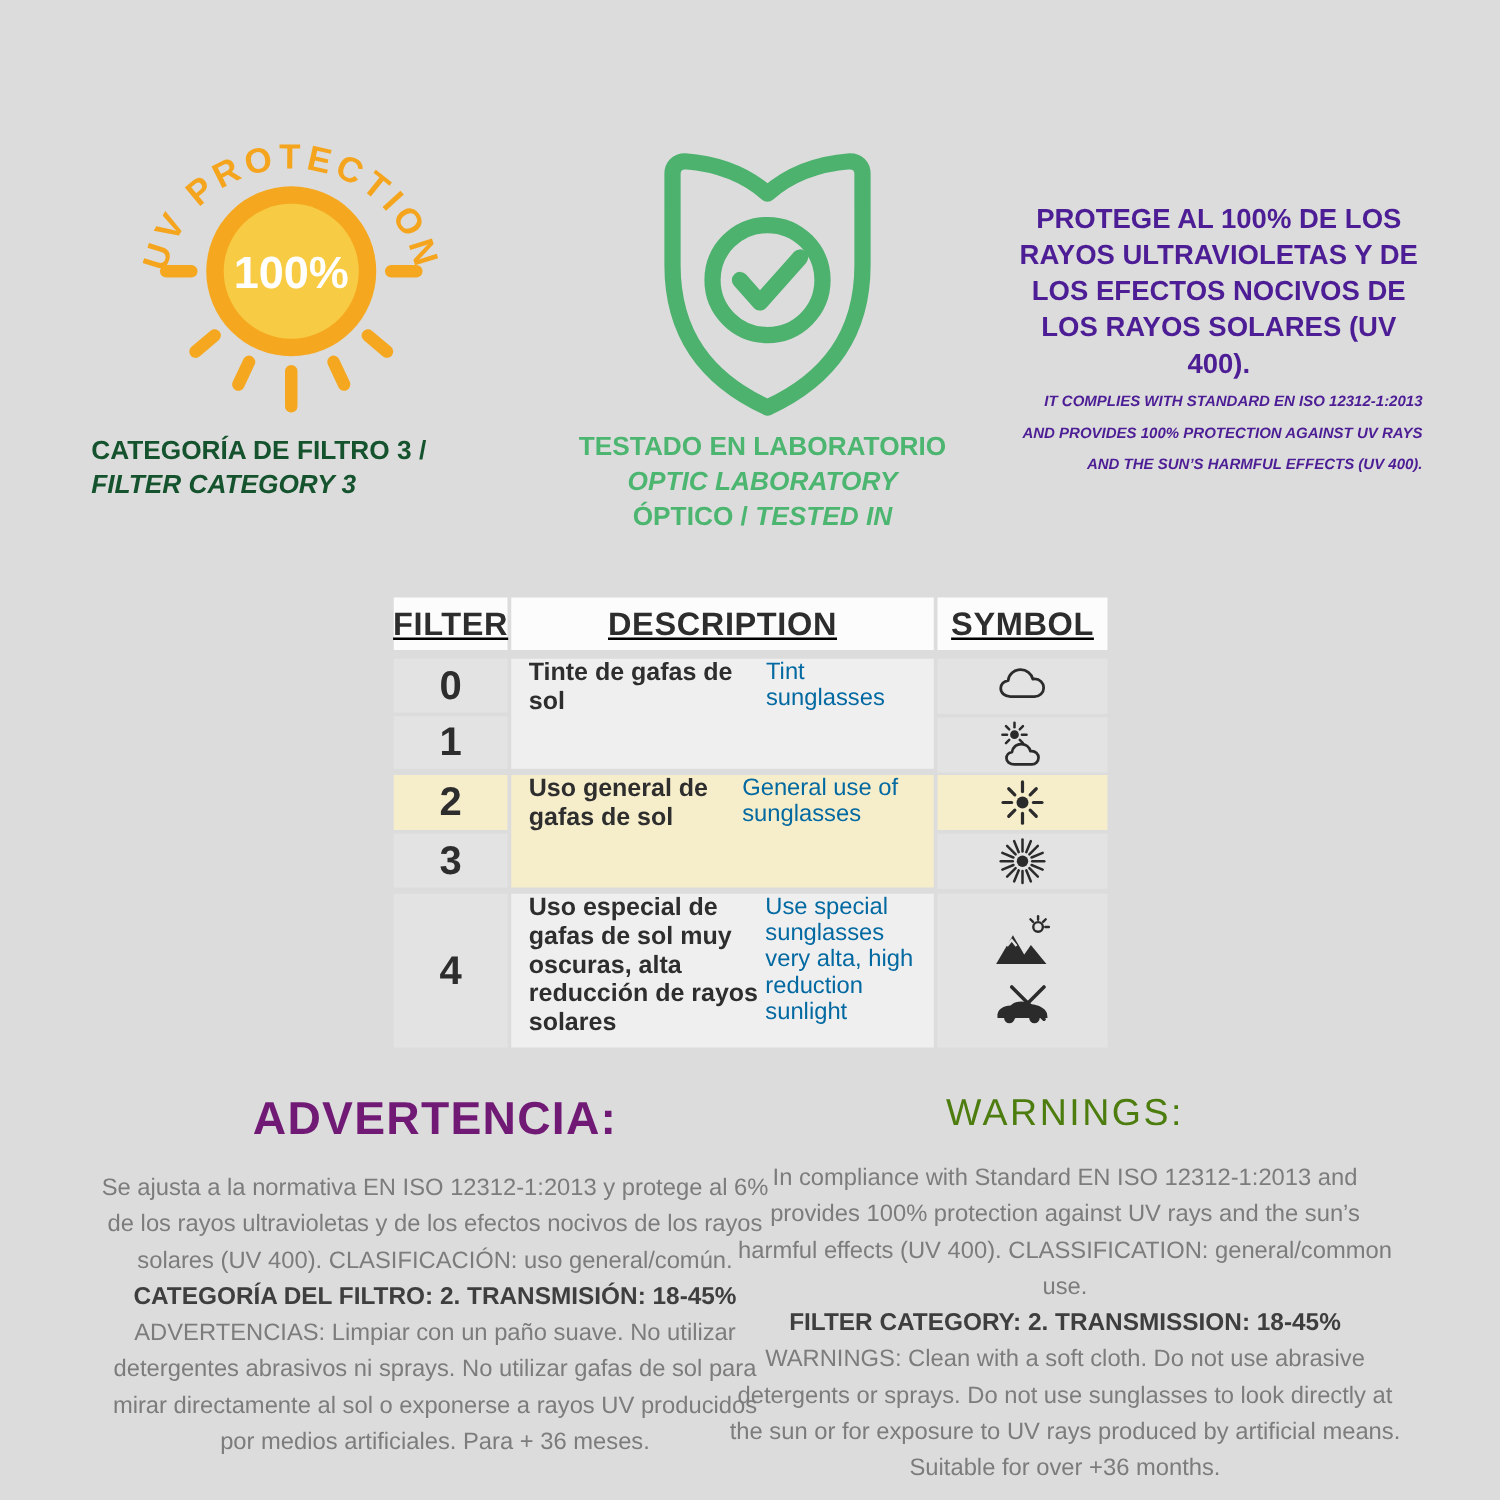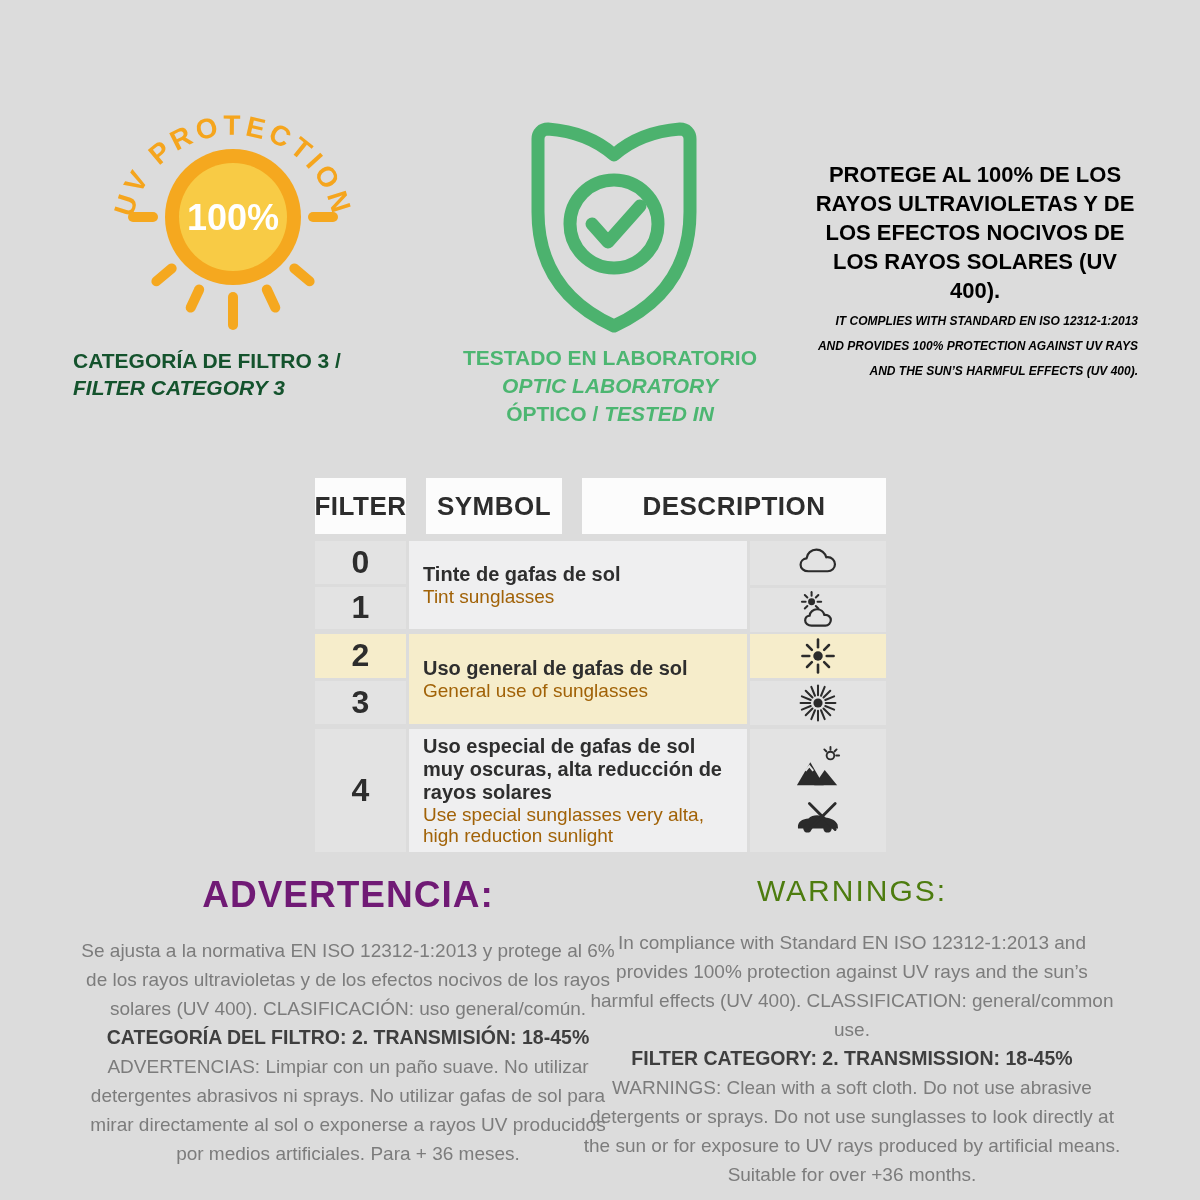--- a/index.html
+++ b/index.html
@@ -7,39 +7,39 @@
           font-family:"Liberation Sans", sans-serif;}
   .abs{position:absolute;}
 
   
   .sun-svg{left:98px;top:82px;}
   .sun-caption{left:73px;top:347px;width:320px;color:#14532d;
                font-size:21px;font-weight:700;line-height:27px;}
   .shield-svg{left:522px;top:104px;}
   .lab-caption{left:450px;top:344px;width:320px;text-align:center;color:#4CB671;
                font-size:21px;font-weight:700;line-height:28px;}
-  .protect-block{left:812px;top:160px;width:326px;text-align:center;color:#000000;}
+  .protect-block{left:812px;top:160px;width:326px;text-align:center;color:#4c1d95;}
   .protect-es{font-size:22px;font-weight:700;line-height:29px;}
   .protect-en{font-size:12px;font-weight:700;font-style:italic;line-height:25px;margin-top:4px;text-align:right;}
 
   
   .tbl{left:315px;top:478px;width:571px;}
-  .tbl-header{display:flex;gap:20px;height:56px;margin-bottom:7px;}
+  .tbl-header{display:flex;gap:3px;height:42px;margin-bottom:7px;text-decoration:underline;}
   .th{background:#FCFCFC;display:flex;align-items:center;justify-content:center;
       font-weight:700;font-size:26px;color:#2D2D2D;letter-spacing:.5px;}
   .th-filter{width:91px;}.th-desc{flex:1;}.th-symbol{width:136px;}
   .group{display:flex;gap:3px;margin-bottom:5px;}
   .g1{height:88px;}.g2{height:90px;}.g3{height:123px;}
   .col-filter{width:91px;display:flex;flex-direction:column;gap:3px;}
   .fcell{flex:1;background:#E3E3E3;display:flex;align-items:center;justify-content:center;
          font-size:32px;font-weight:700;color:#2D2D2D;}
-  .dcell{flex:1;background:#EFEFF0;display:flex;flex-direction:column;justify-content:center;
+  .dcell{flex:1;background:#EFEFF0;display:flex;flex-direction:row;justify-content:center;
          padding-left:14px;padding-right:8px;}
   .des{font-size:20px;font-weight:700;color:#2E2E2E;line-height:23px;}
-  .den{font-size:19px;color:#a16207;line-height:21px;}
+  .den{font-size:19px;color:#0369a1;line-height:21px;}
   .col-symbol{width:136px;display:flex;flex-direction:column;gap:3px;}
   .scell{flex:1;background:#E3E3E3;display:flex;flex-direction:column;
          align-items:center;justify-content:center;}
   .cream{background:#F6EDCB !important;}
 
   
   .warn{width:540px;text-align:center;}
   .warn-left{left:78px;top:874px;}
   .warn-right{left:582px;top:874px;}
   .warn-title-left{font-size:37px;font-weight:700;color:#701a75;letter-spacing:1px;margin-bottom:20px;}
@@ -95,22 +95,22 @@
 
   <div class="abs protect-block">
     <div class="protect-es">PROTEGE AL 100% DE LOS RAYOS ULTRAVIOLETAS Y DE LOS EFECTOS NOCIVOS DE LOS RAYOS SOLARES (UV 400).</div>
     <div class="protect-en">IT COMPLIES WITH STANDARD EN ISO 12312-1:2013 AND PROVIDES 100% PROTECTION AGAINST UV RAYS AND THE SUN’S HARMFUL EFFECTS (UV 400).</div>
   </div>
 
   <div class="abs tbl">
 
     <div class="tbl-header">
       <div class="th th-filter">FILTER</div>
+      <div class="th th-desc">DESCRIPTION</div>
       <div class="th th-symbol">SYMBOL</div>
-      <div class="th th-desc">DESCRIPTION</div>
     </div>
 
     <div class="group g1">
       <div class="col-filter">
         <div class="fcell">0</div>
         <div class="fcell">1</div>
       </div>
       <div class="dcell">
         <div class="des">Tinte de gafas de sol</div>
         <div class="den">Tint sunglasses</div>

